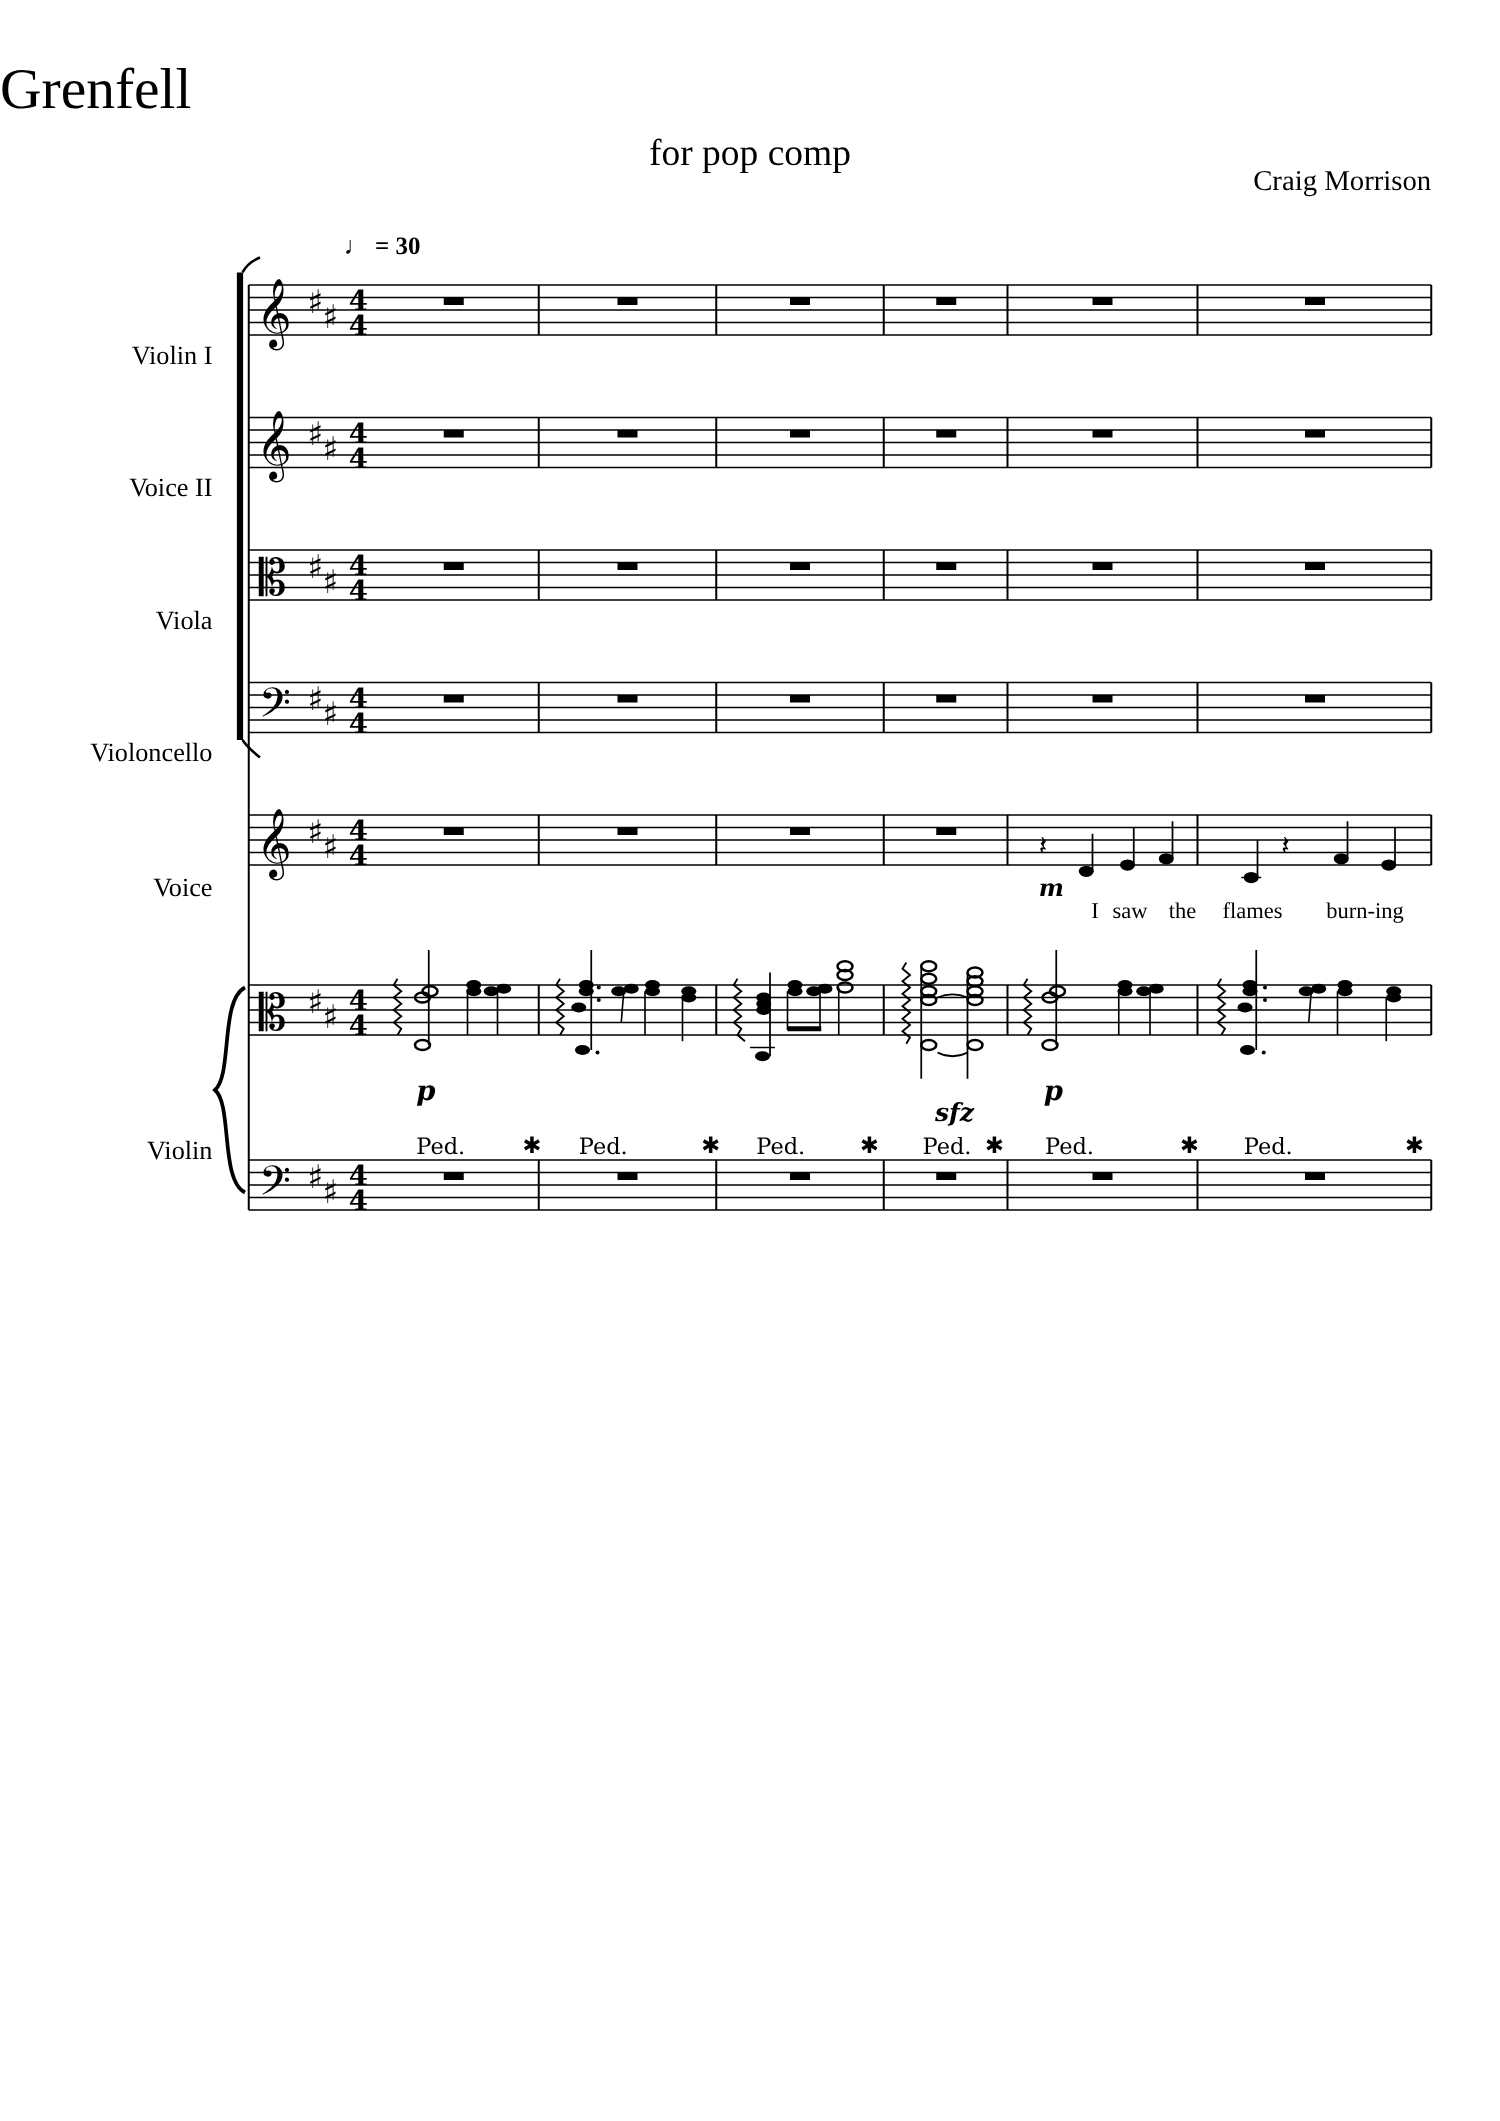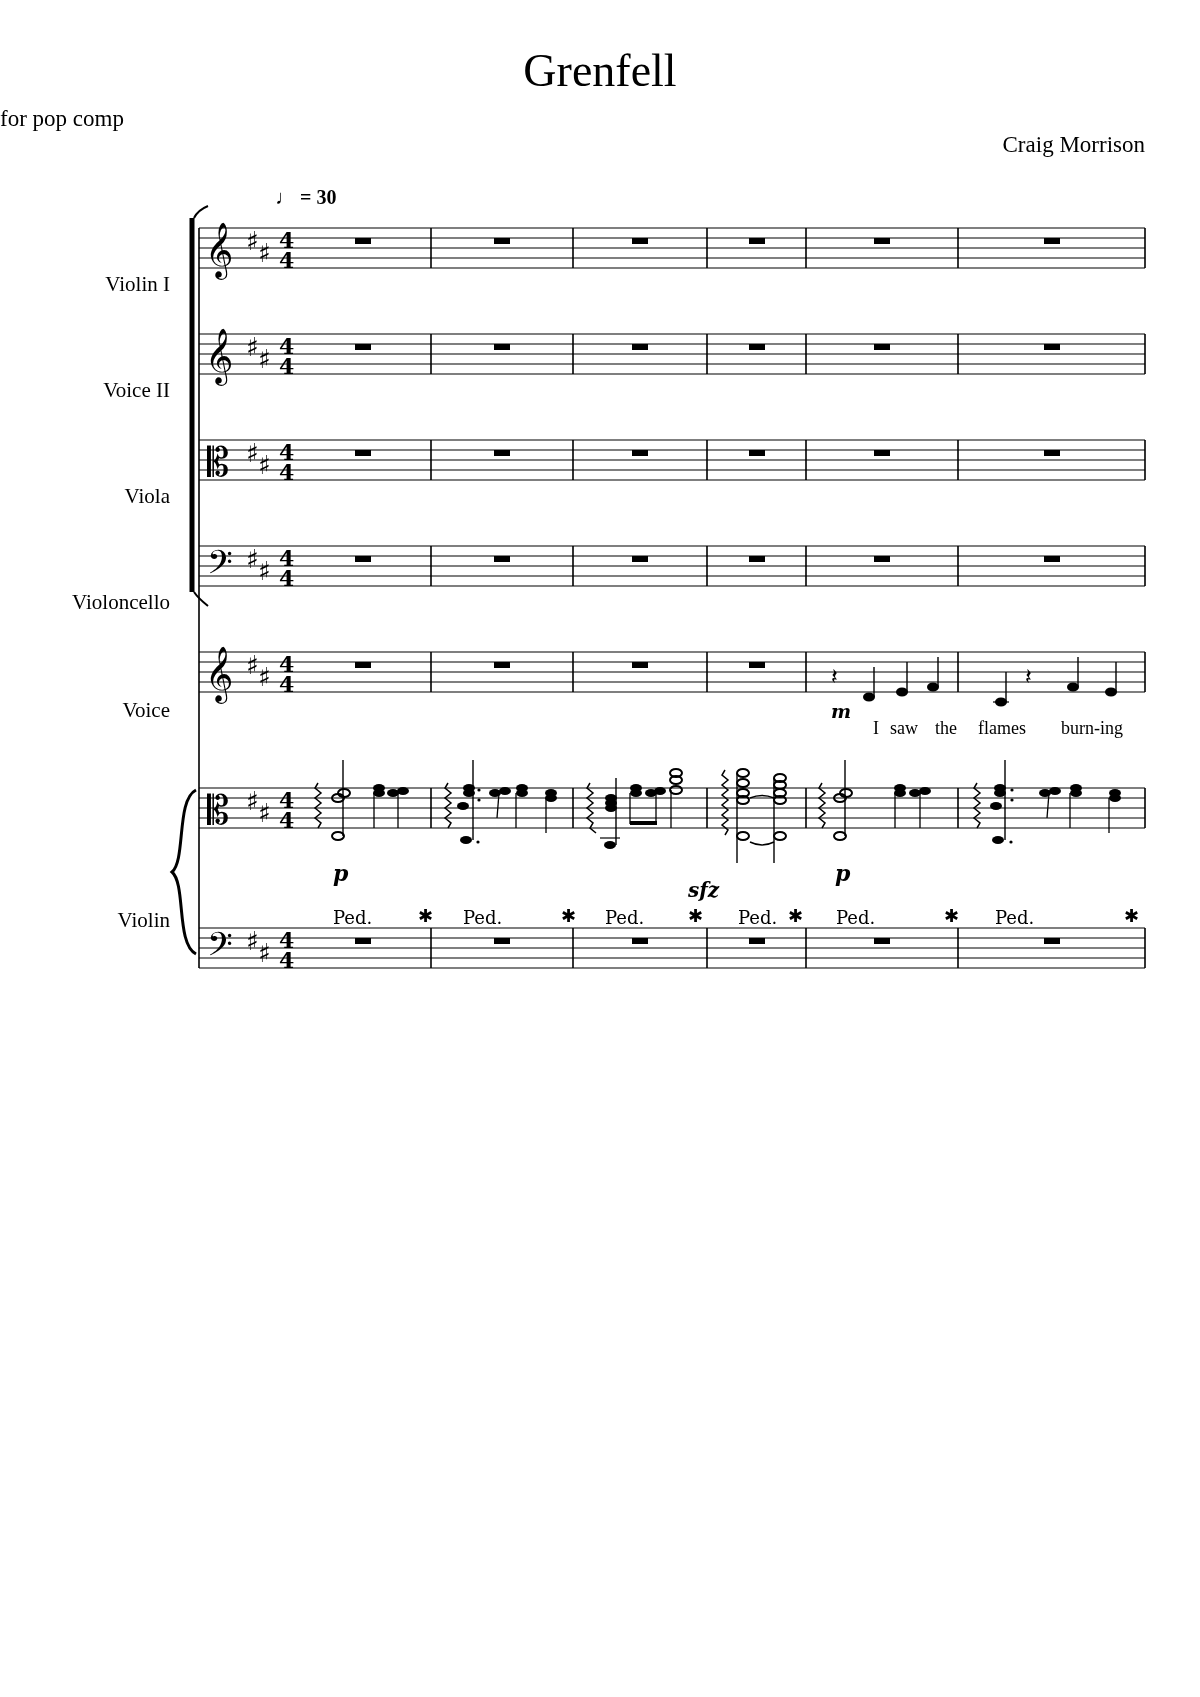--- a/index.html
+++ b/index.html
@@ -1,18 +1,18 @@
 <!DOCTYPE html>
 <html><head>
 <meta charset="utf-8">
 <style>
   html, body { margin:0; padding:0; background:#ffffff; }
   body { width:1200px; height:1697px; position:relative; overflow:hidden; font-family:"Liberation Serif", "DejaVu Serif", serif; color:#000; }
-  .title { position:absolute; top:44px; left:0; width:1200px; text-align:center; font-size:46px; }
-  .subtitle { position:absolute; top:106px; left:0; width:1200px; font-size:23px; }
+  .title { position:absolute; top:44px; left:0; width:1200px; text-align:left; font-size:46px; }
+  .subtitle { position:absolute; top:106px; left:0; width:1200px; text-align:center; font-size:30px; }
   .composer { position:absolute; top:132px; right:55px; font-size:23px; }
   .tempo { position:absolute; top:186px; left:275px; font-size:20px; font-weight:bold; font-family:"Liberation Serif", serif; }
   .inst-label { position:absolute; font-size:21px; text-align:right; width:160px; left:10px;margin-top:36px; }
   svg.score { position:absolute; left:0; top:0; }
   .lyric { position:absolute; font-size:18px; top:718px; }
   .dyn { position:absolute; font-style:italic; font-weight:bold; font-size:22px; font-family:"DejaVu Serif", serif; }
   .ped { position:absolute; font-size:18px; top:907px; font-family:"DejaVu Serif", serif; }
   .pedup { position:absolute; font-size:18px; top:905px; }
 </style>
 </head>
@@ -273,21 +273,21 @@
 </svg>
 
 <div class="dyn" style="left:831px;top:700px;font-size:19px;">m</div>
 <div class="lyric" style="left:873px;">I</div>
 <div class="lyric" style="left:890px;">saw</div>
 <div class="lyric" style="left:887px;margin-left:48px;">the</div>
 <div class="lyric" style="left:978px;">flames</div>
 <div class="lyric" style="left:1061px;">burn-ing</div>
 
 <div class="dyn" style="left:333px;top:860px;">p</div>
-<div class="dyn" style="left:688px;top:878px;font-size:20px;">sfz</div>
+<div class="dyn" style="left:748px;top:878px;font-size:20px;">sfz</div>
 <div class="dyn" style="left:835px;top:860px;">p</div>
 
 <div class="ped" style="left:333px;">Ped.</div>
 <div class="pedup" style="left:418px;">✱</div>
 <div class="ped" style="left:463px;">Ped.</div>
 <div class="pedup" style="left:561px;">✱</div>
 <div class="ped" style="left:605px;">Ped.</div>
 <div class="pedup" style="left:688px;">✱</div>
 <div class="ped" style="left:738px;">Ped.</div>
 <div class="pedup" style="left:788px;">✱</div>

